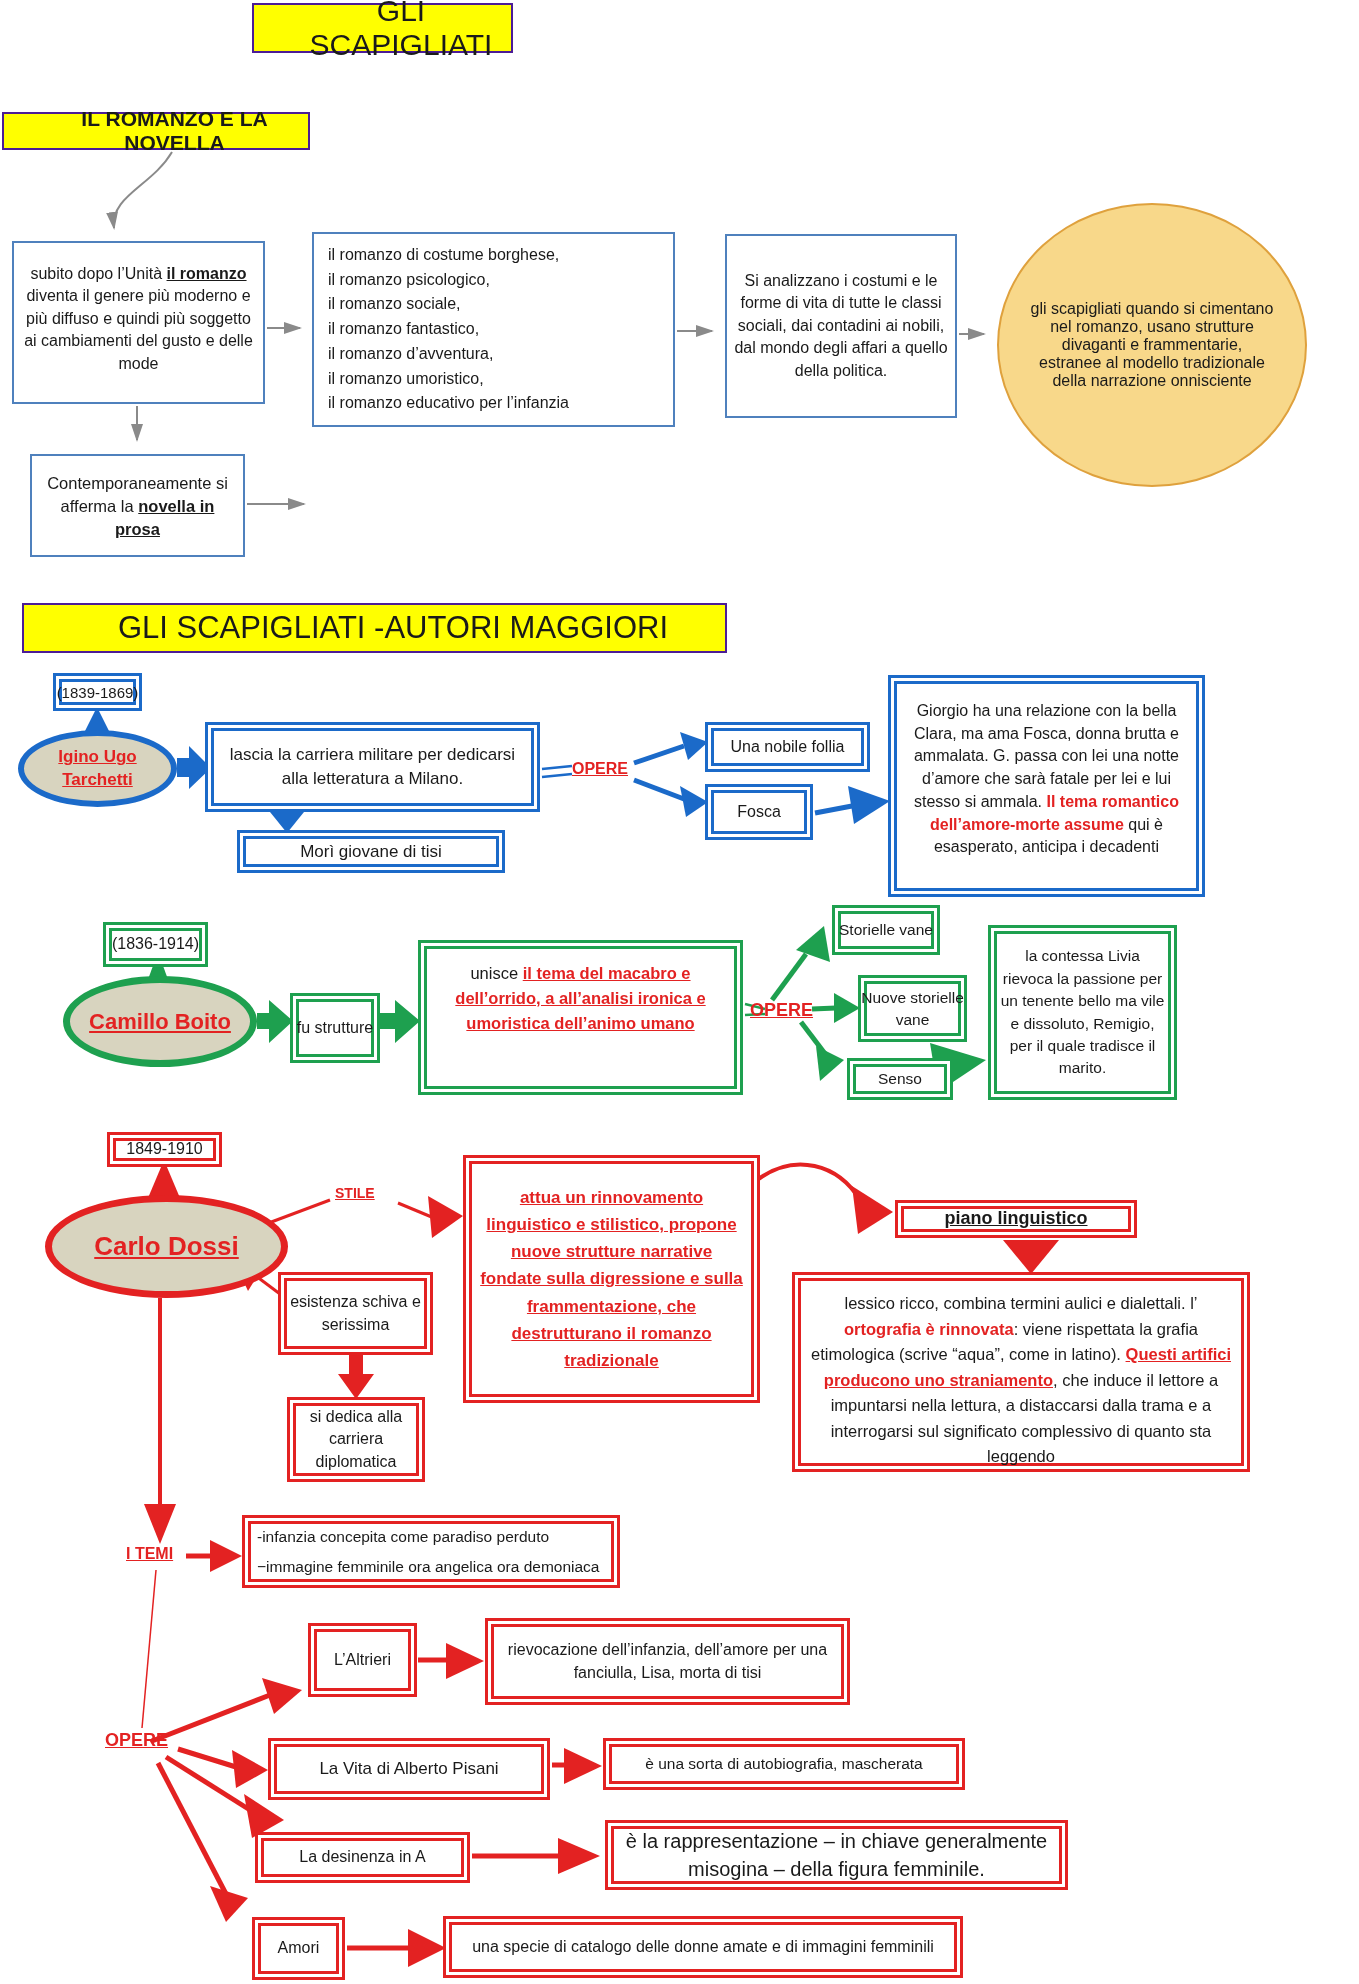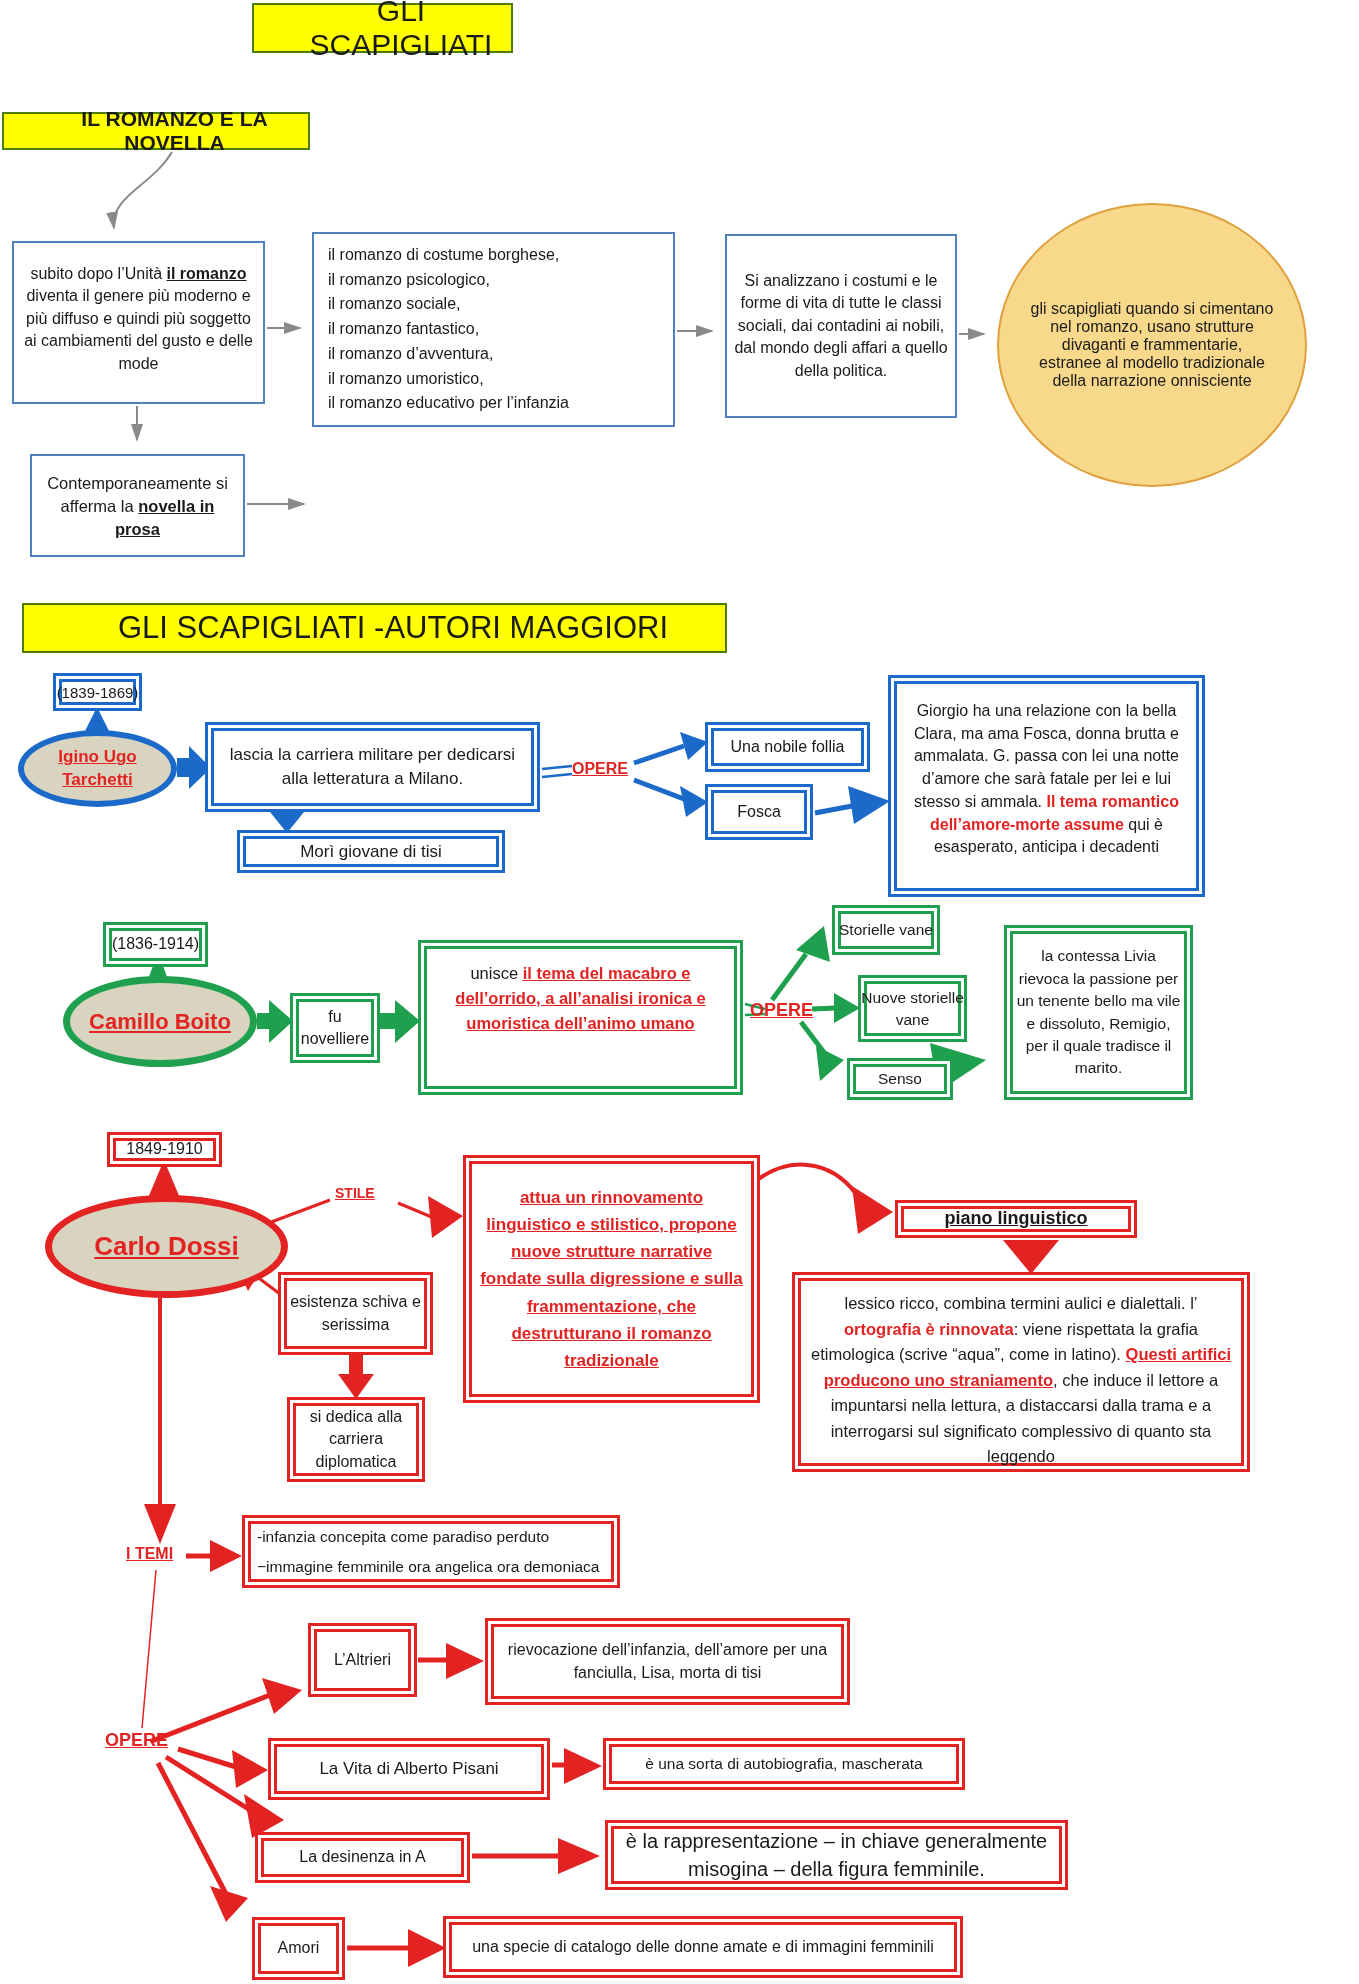--- a/index.html
+++ b/index.html
@@ -13,21 +13,21 @@
   .bx{position:absolute;background:#fff;box-sizing:border-box;display:flex;flex-direction:column;
       align-items:center;justify-content:center;text-align:center;line-height:1.4;z-index:2;}
   .b-blue{border:3px solid var(--blue);box-shadow:inset 0 0 0 3px #fff,inset 0 0 0 6px var(--blue);}
   .b-green{border:3px solid var(--green);box-shadow:inset 0 0 0 3px #fff,inset 0 0 0 6px var(--green);}
   .b-red{border:3px solid var(--red);box-shadow:inset 0 0 0 3px #fff,inset 0 0 0 6px var(--red);}
   .b-thin{border:2px solid var(--lblue);}
   .el{position:absolute;border-radius:50%;box-sizing:border-box;display:flex;align-items:center;
       justify-content:center;text-align:center;z-index:2;}
   .el-orange{background:var(--ofill);border:2px solid var(--obord);}
   .el-auth{background:var(--tan);}
-  .yellow{position:absolute;background:var(--yellow);border:2px solid #4d7c0f;box-sizing:border-box;
+  .yellow{position:absolute;background:var(--yellow);border:2px solid #4c1d95;box-sizing:border-box;
       display:flex;align-items:center;justify-content:center;text-align:center;z-index:2;padding-left:37px;}
   .lbl{position:absolute;z-index:2;font-weight:bold;color:var(--red);text-decoration:underline;white-space:nowrap;}
   .b{font-weight:bold;} .u{text-decoration:underline;} .red{color:var(--red);}
   .left{align-items:flex-start;text-align:left;}
   .kx{stroke:var(--gray);} .kb{stroke:var(--blue);} .kg{stroke:var(--green);} .kr{stroke:var(--red);}
   .pb{fill:var(--blue);} .pg{fill:var(--green);} .pr{fill:var(--red);}
   .nofill{fill:none;}
 </style>
 </head>
 <body>
@@ -155,35 +155,35 @@
   <div class="bx b-blue" style="left:888px;top:675px;width:317px;height:222px;font-size:16px;line-height:1.42;padding:10px 14px;display:block;padding-top:22px;">
     <span>Giorgio ha una relazione con la bella Clara, ma ama Fosca, donna brutta e ammalata.  G. passa con lei una notte d’amore che sarà fatale per lei e lui stesso si ammala. </span><span class="b red">Il tema romantico dell’amore-morte  assume</span><span> qui è esasperato, anticipa i decadenti</span>
   </div>
 
   <div class="bx b-green" style="left:103px;top:922px;width:105px;height:45px;font-size:16px;">(1836-1914)</div>
 
   <div class="el el-auth" style="left:63px;top:976px;width:194px;height:91px;border:7px solid var(--green);">
     <span class="b u red" style="font-size:22px;line-height:1.25;">Camillo Boito</span>
   </div>
 
-  <div class="bx b-green" style="left:290px;top:993px;width:90px;height:70px;font-size:16px;">fu novelliere</div>
+  <div class="bx b-green" style="left:290px;top:993px;width:90px;height:70px;font-size:16px;">fu strutture</div>
 
   <div class="bx b-green" style="left:418px;top:940px;width:325px;height:155px;font-size:16.5px;padding:20px 14px;display:block;padding-top:18px;line-height:1.5;">
     <span>unisce </span><span class="b u red">il tema del macabro e dell’orrido, a all’analisi  ironica e umoristica  dell’animo umano</span>
   </div>
 
   <div class="lbl" style="left:750px;top:1000px;font-size:18px;">OPERE</div>
 
   <div class="bx b-green" style="left:832px;top:905px;width:108px;height:50px;font-size:15.5px;">Storielle vane</div>
 
   <div class="bx b-green" style="left:858px;top:975px;width:109px;height:67px;font-size:15.5px;">Nuove storielle vane</div>
 
   <div class="bx b-green" style="left:847px;top:1058px;width:106px;height:42px;font-size:15.5px;">Senso</div>
 
-  <div class="bx b-green" style="left:988px;top:925px;width:189px;height:175px;font-size:15.5px;line-height:1.45;padding:9px;margin-left:16px;">la contessa Livia rievoca la passione per un tenente bello ma vile e dissoluto, Remigio, per il quale tradisce il marito.</div>
+  <div class="bx b-green" style="left:988px;top:925px;width:189px;height:175px;font-size:15.5px;line-height:1.45;padding:9px;">la contessa Livia rievoca la passione per un tenente bello ma vile e dissoluto, Remigio, per il quale tradisce il marito.</div>
 
   <div class="bx b-red" style="left:107px;top:1132px;width:115px;height:35px;font-size:16px;">1849-1910</div>
 
   <div class="el el-auth" style="left:45px;top:1195px;width:243px;height:103px;border:7px solid var(--red);">
     <span class="b u red" style="font-size:26px;">Carlo Dossi</span>
   </div>
 
   <div class="lbl" style="left:335px;top:1185px;font-size:14px;">STILE</div>
 
   <div class="bx b-red" style="left:278px;top:1272px;width:155px;height:83px;font-size:16px;">esistenza schiva e serissima</div>

